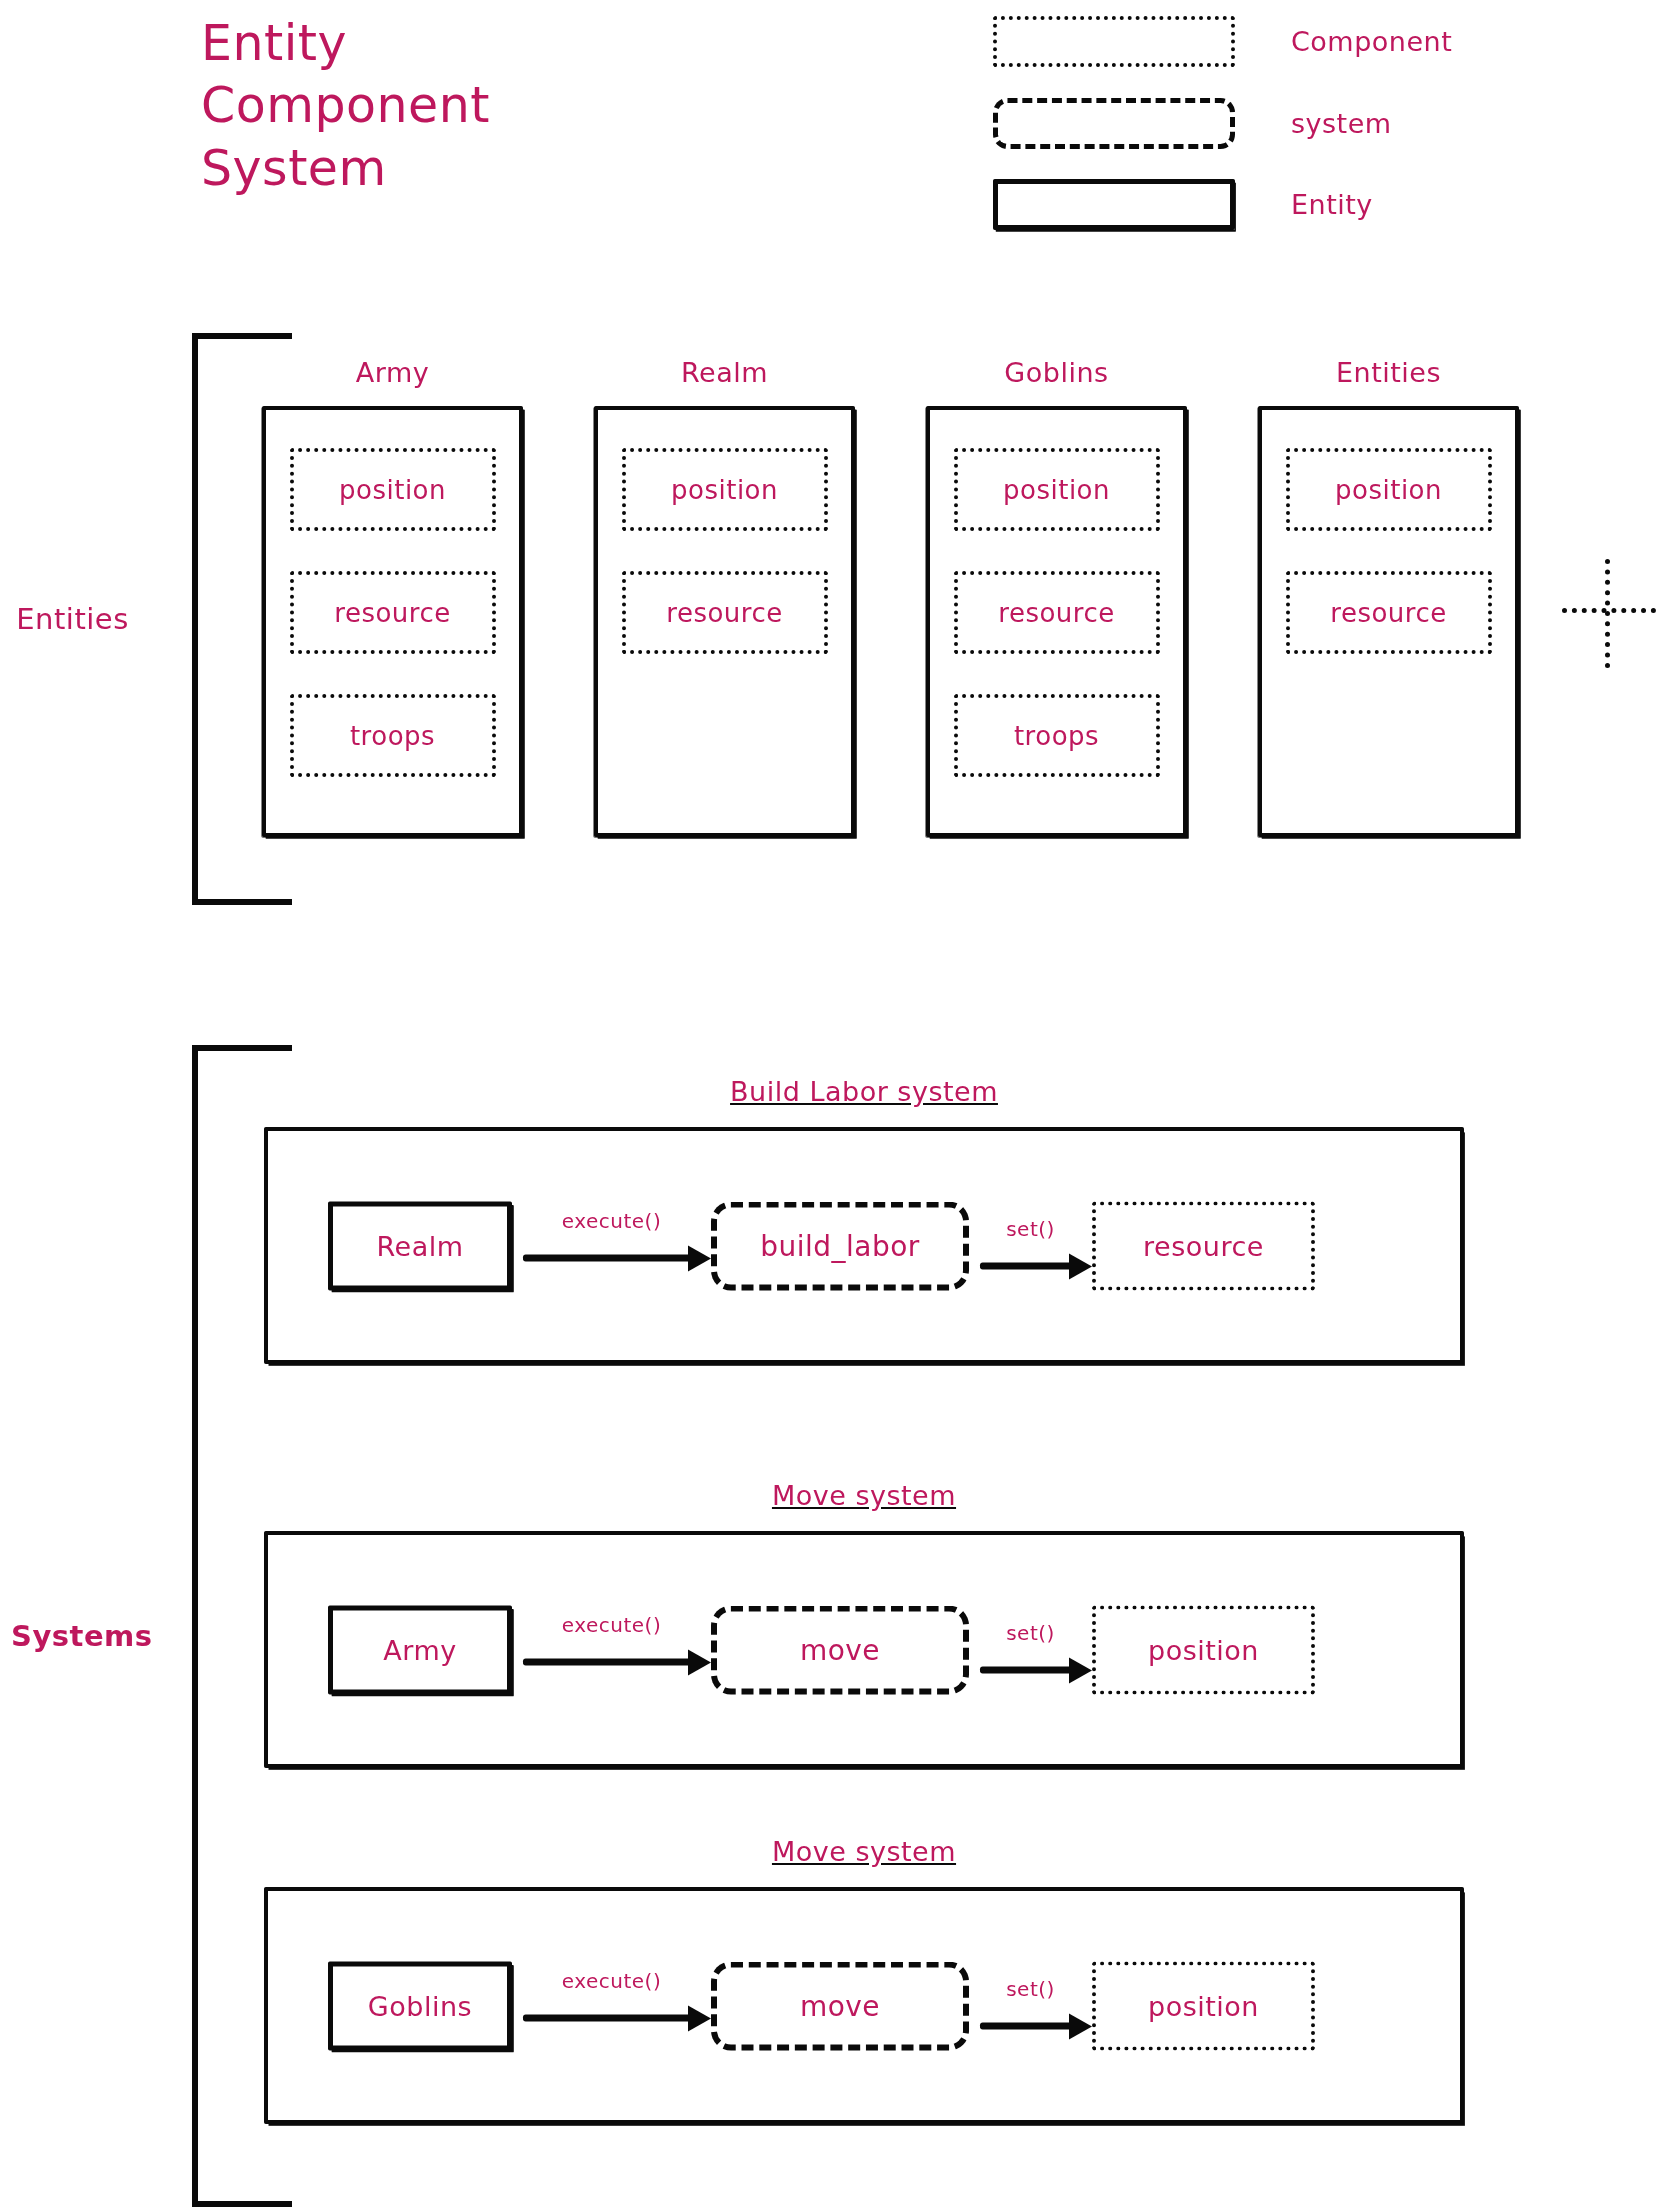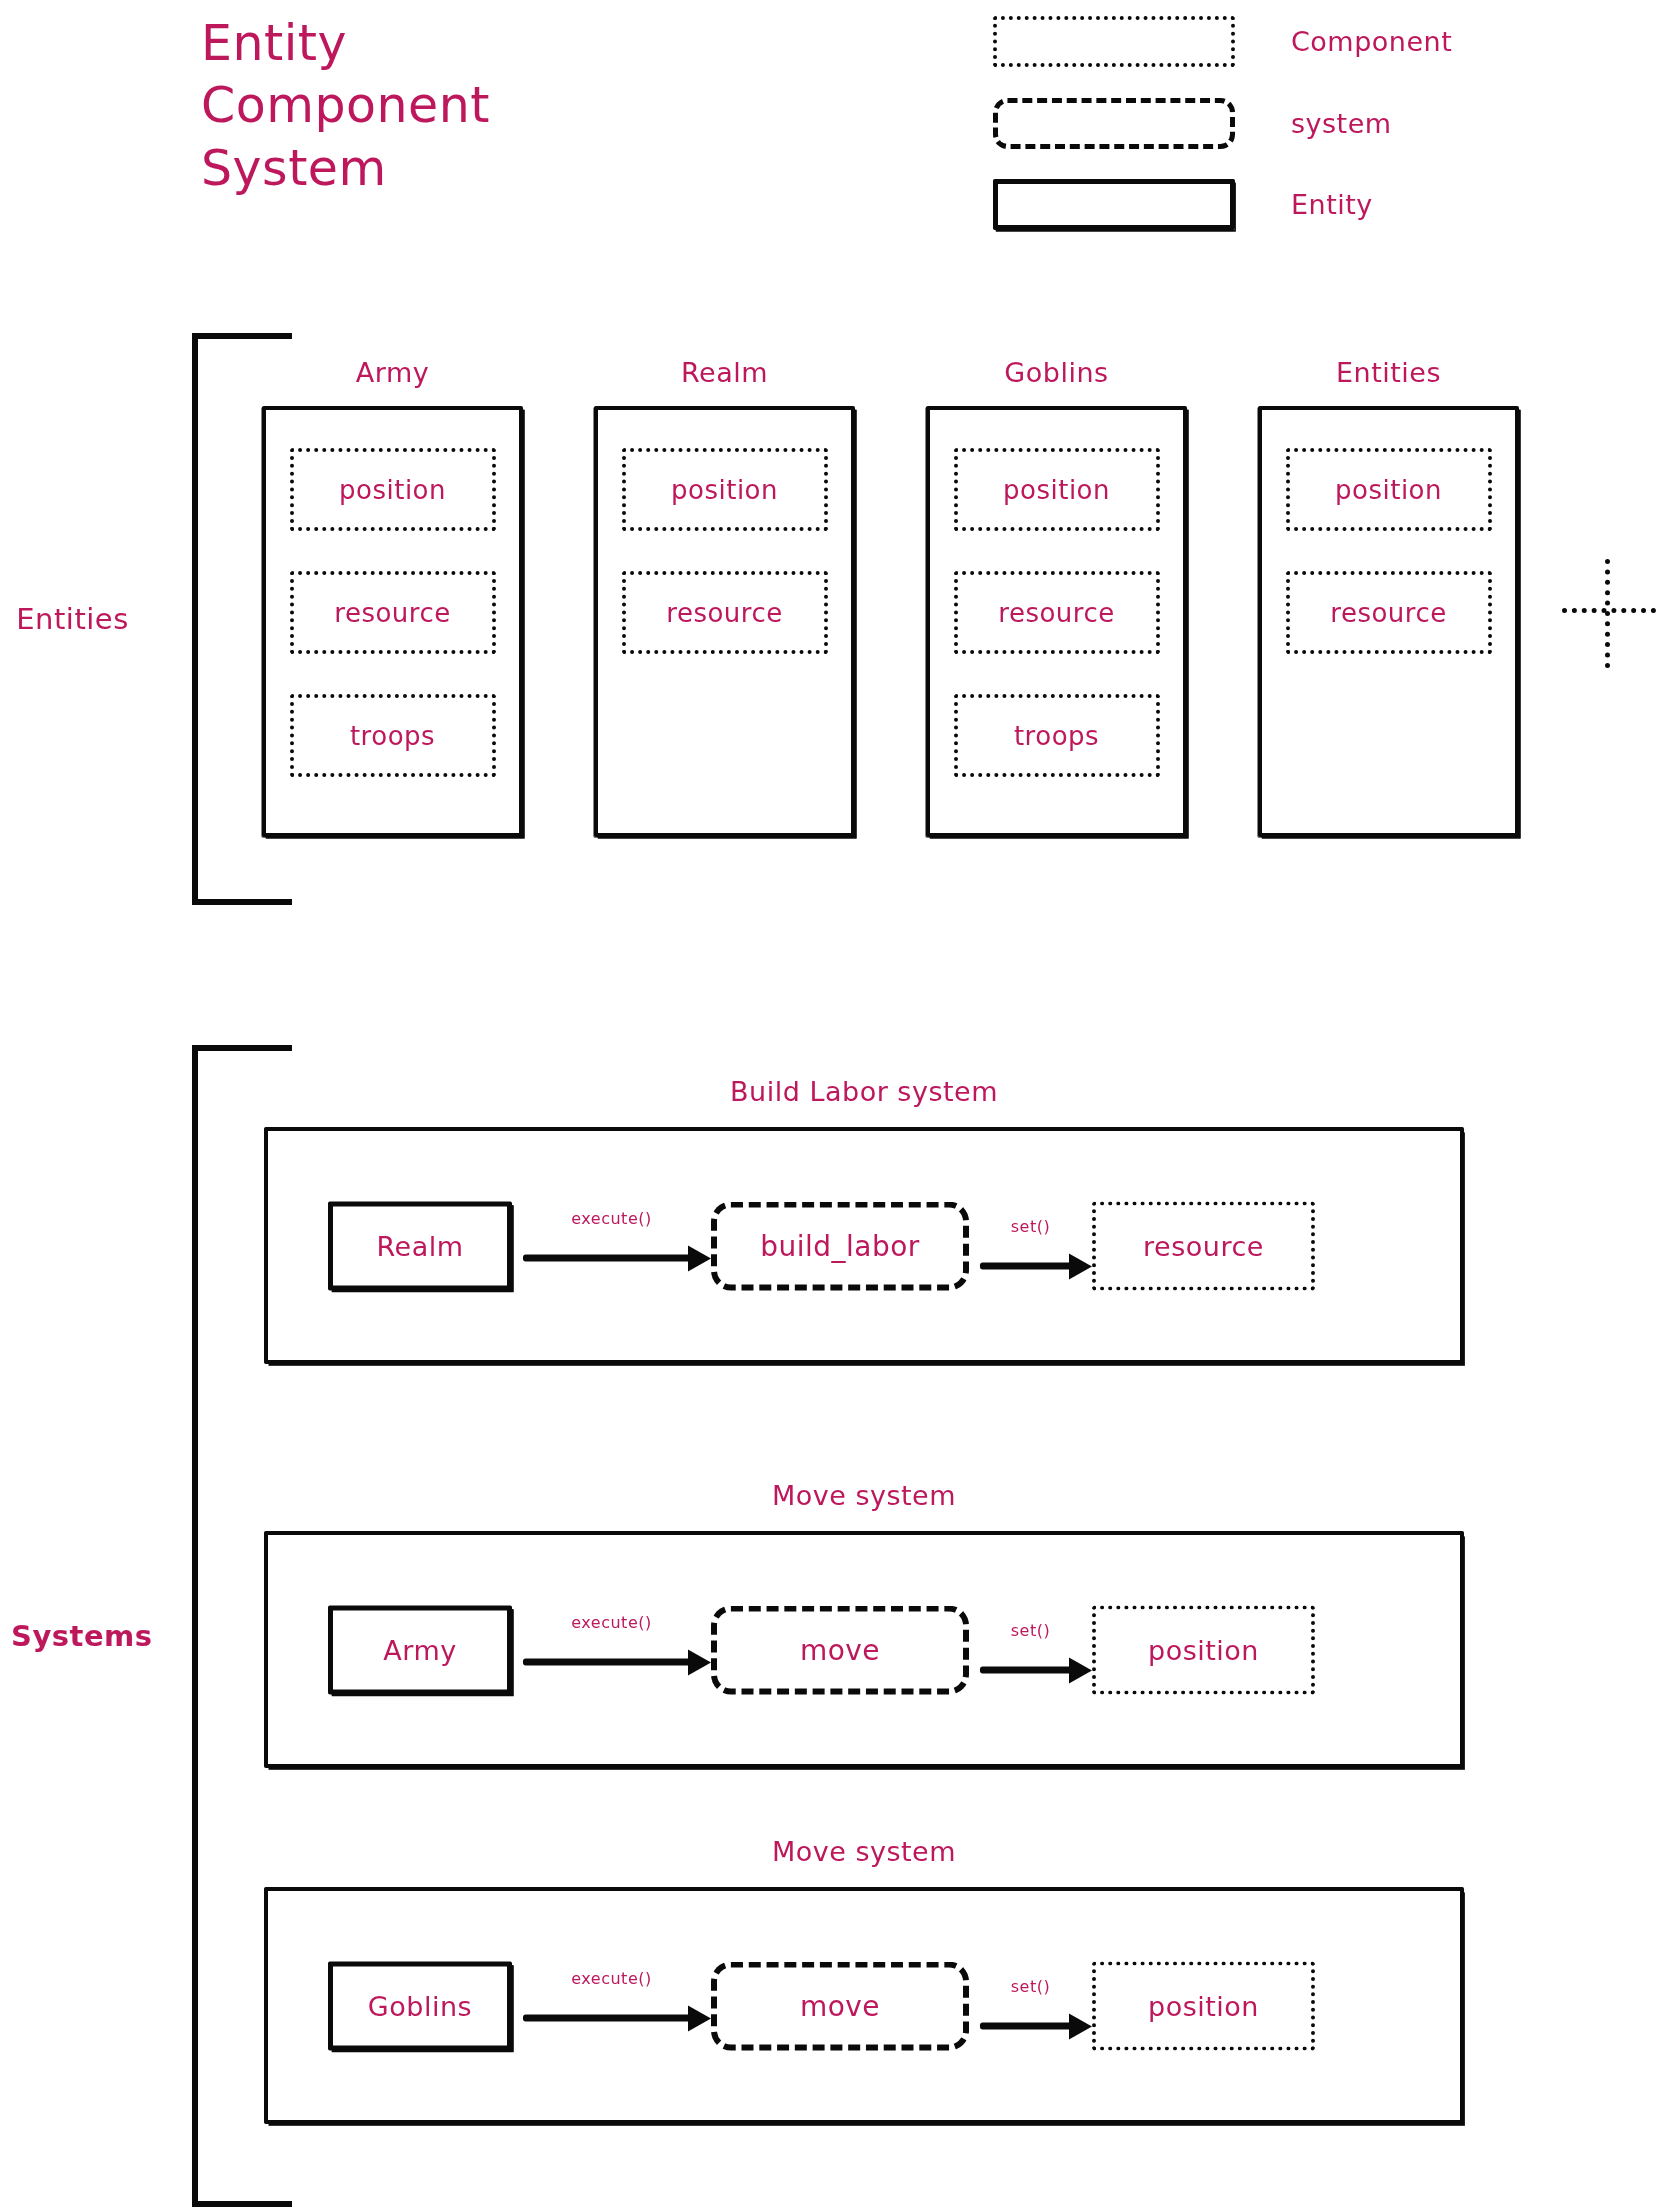--- a/index.html
+++ b/index.html
@@ -138,21 +138,21 @@
     border-top: 5.4px dotted #0a0a0a;
   }
   #entities-plus .vbar {
     position: absolute;
     left: 43px; top: 0;
     width: 0; height: 109px;
     border-left: 5.4px dotted #0a0a0a;
   }
 
   
-  .system-group { position: absolute; left: 264px; width: 1200px; }
+  .system-group { position: absolute; left: 264px; width: 1200px; text-decoration: underline; }
   .system-title {
     text-align: center;
     font-size: 27px;
     white-space: nowrap;
     margin-bottom: 20px;
   }
   .system-frame {
     position: relative;
     height: 237px;
     box-sizing: border-box;
@@ -190,21 +190,21 @@
     height: 63px;
     display: flex;
     align-items: center;
     justify-content: center;
   }
   .arrow .label {
     position: absolute;
     top: -5.4px;
     left: 50%;
     transform: translateX(-50%);
-    font-size: 16px;
+    font-size: 20px;
     white-space: nowrap;
   }
   .arrow .shaft {
     height: 6.3px;
     background: #0a0a0a;
     border-radius: 2.7px;
     margin-top: 25px;
   }
   .arrow .head {
     position: absolute;

